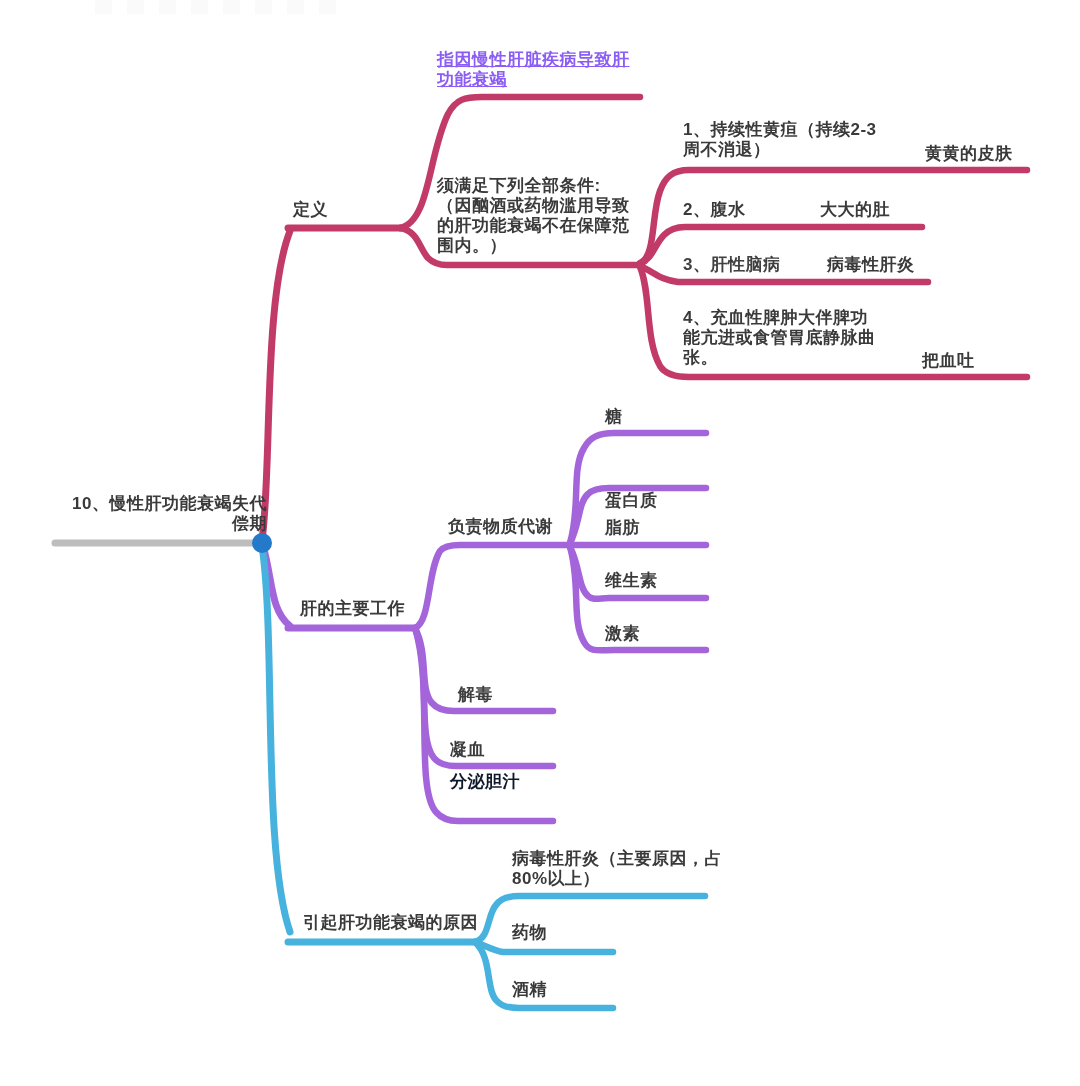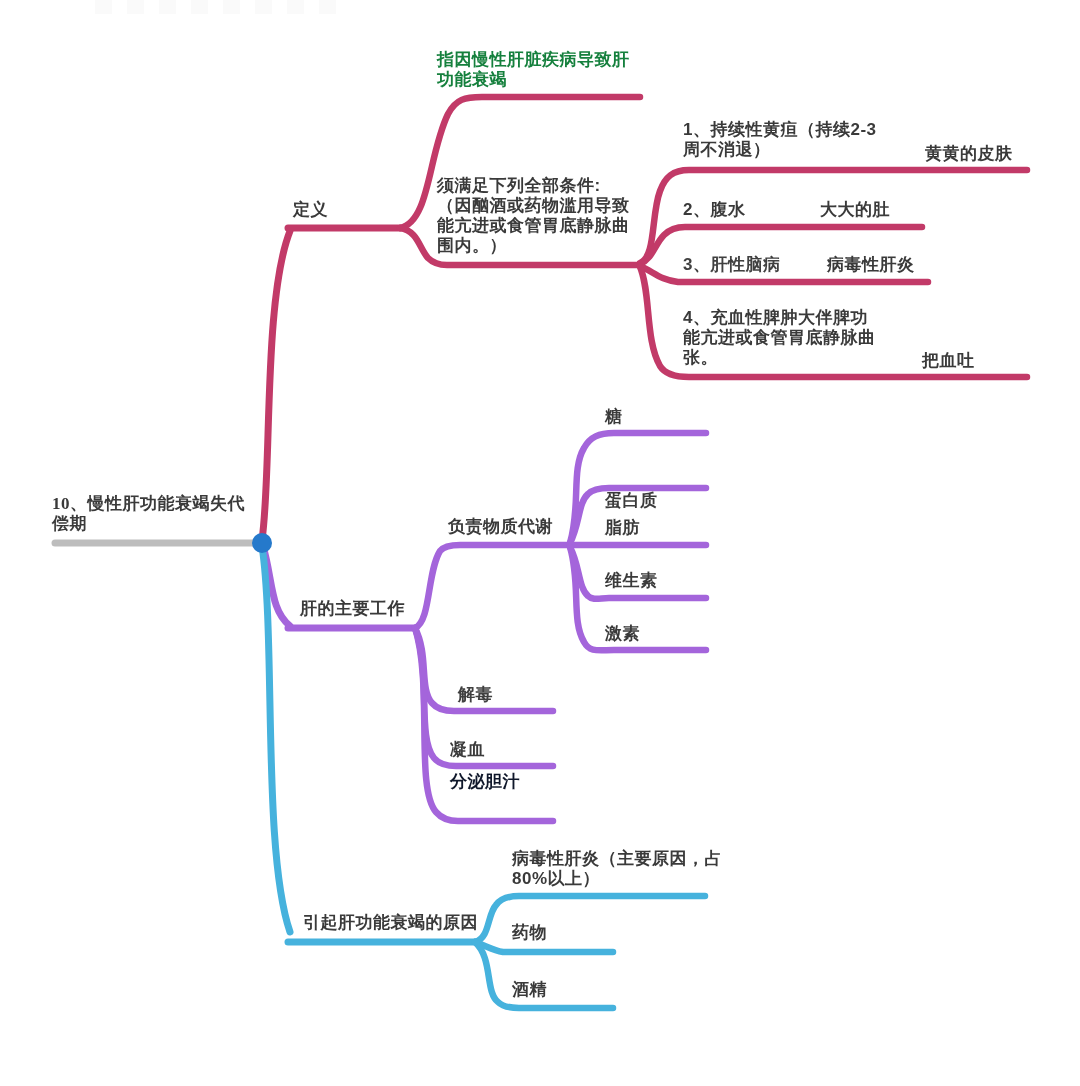--- a/index.html
+++ b/index.html
@@ -19,21 +19,21 @@
   }
   .label {
     position: absolute;
     font-weight: 700;
     font-size: 17px;
     line-height: 20px;
     color: #3a3a3a;
     white-space: pre-line;
     letter-spacing: 0.5px;
   }
-  .center { text-align: left; font-family: Liberation Serif, serif; }
+  .center { text-align: right; }
   .artifact-row {
     position: absolute;
     top: 0;
     left: 95px;
     display: flex;
     gap: 15px;
   }
   .artifact-row span {
     width: 17px;
     height: 14px;
@@ -88,25 +88,25 @@
     <path stroke-width="6.5" d="M 475 942 C 487 946, 492 950, 503 952 L 613 952" stroke="#46B2DD"></path>
     <path stroke-width="6.5" d="M 475 942 C 493 958, 485 992, 498 1002 C 503 1007, 510 1008, 519 1008 L 613 1008" stroke="#46B2DD"></path>
 
     <circle cx="262" cy="543" r="10" fill="#2579CB"></circle>
   </svg>
 
   <div class="label center" style="left: 52px; top: 494px; width: 215px; color: rgb(58, 58, 58);">10、慢性肝功能衰竭失代
 偿期</div>
 
   <div class="label" style="left: 293px; top: 200px; color: rgb(58, 58, 58);">定义</div>
-  <div class="label" style="left: 437px; top: 50px; width: 230px; color: #15803d;">指因慢性肝脏疾病导致肝
+  <div class="label" style="left: 437px; top: 50px; width: 230px; color: #8b5cf6; text-decoration: underline;">指因慢性肝脏疾病导致肝
 功能衰竭</div>
   <div class="label" style="left: 437px; top: 176px; width: 230px; color: rgb(58, 58, 58);">须满足下列全部条件:
 （因酗酒或药物滥用导致
-能亢进或食管胃底静脉曲
+的肝功能衰竭不在保障范
 围内。）</div>
 
   <div class="label" style="left: 683px; top: 120px; width: 240px; color: rgb(58, 58, 58);">1、持续性黄疸（持续2-3
 周不消退）</div>
   <div class="label" style="left: 925px; top: 144px; color: rgb(58, 58, 58);">黄黄的皮肤</div>
 
   <div class="label" style="left: 683px; top: 200px; color: rgb(58, 58, 58);">2、腹水</div>
   <div class="label" style="left: 820px; top: 200px; color: rgb(58, 58, 58);">大大的肚</div>
 
   <div class="label" style="left: 683px; top: 255px; color: #404040;">3、肝性脑病</div>

